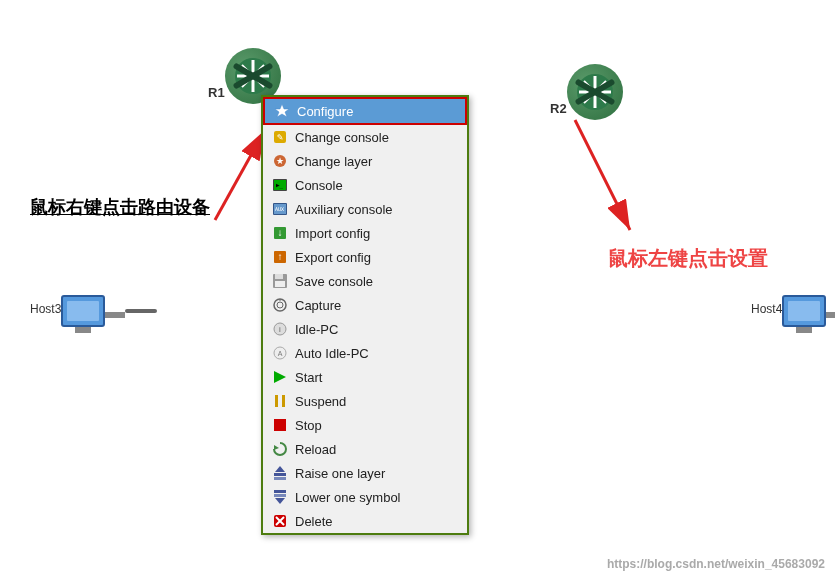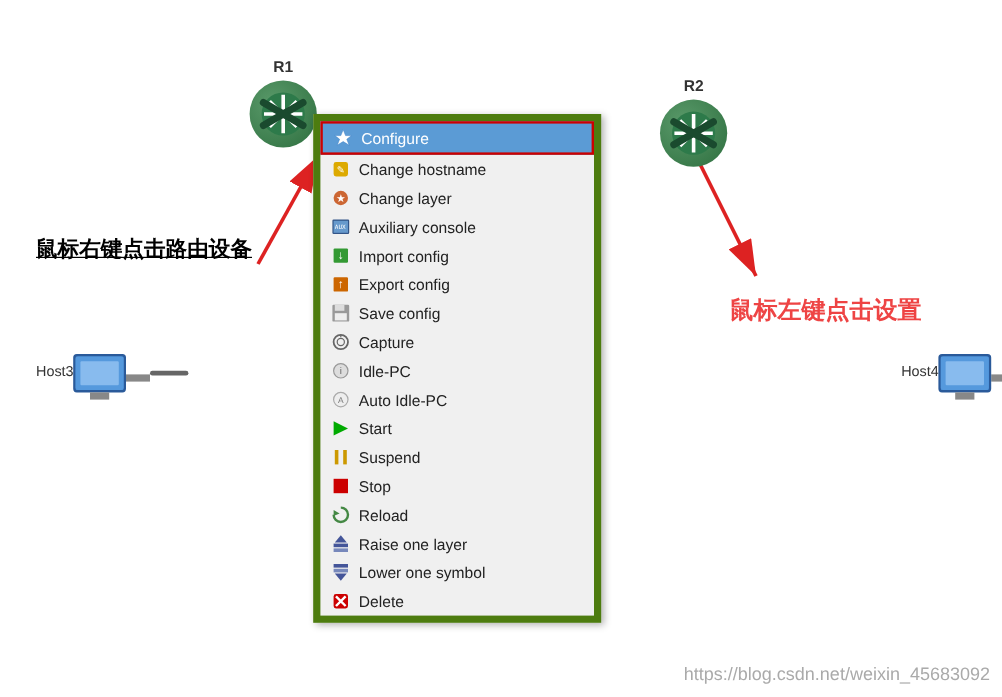--- a/index.html
+++ b/index.html
@@ -17,22 +17,22 @@
       position: absolute;
       top: 0; left: 0;
       width: 835px;
       height: 581px;
     }
 
     
     .router {
       position: absolute;
       display: flex;
-      flex-direction: column;
-      align-items: center;
+      flex-direction: row;
+      align-items: flex-end;
     }
 
     .router-label {
       font-size: 13px;
       font-weight: bold;
       color: #333;
       margin-bottom: 4px;
     }
 
     .router-body {
@@ -137,23 +137,23 @@
       width: 835px;
       height: 581px;
       pointer-events: none;
     }
 
     
     .context-menu {
       position: absolute;
       top: 95px;
       left: 261px;
-      width: 240px;
+      width: 208px;
       background: #f0f0f0;
-      border: 6px solid #4d7c0f;
+      border: 2px solid #4d7c0f;
       box-shadow: 2px 2px 6px rgba(0,0,0,0.3);
       z-index: 10;
     }
 
     .menu-item {
       display: flex;
       align-items: center;
       padding: 3px 8px;
       font-size: 13px;
       color: #222;
@@ -196,22 +196,23 @@
     .icon-reload { color: #448844; }
     .icon-raise { color: #445599; }
     .icon-lower { color: #445599; }
     .icon-delete { color: #cc0000; }
 
     
     .watermark {
       position: absolute;
       bottom: 10px;
       right: 10px;
-      font-size: 15px;
+      font-size: 12px;
       color: #aaa;
+      font-weight: bold;
     }
   </style>
 </head>
 <body>
 
 <div class="diagram">
 
   <svg class="arrow-svg">
 
     <defs>
@@ -287,33 +288,43 @@
       <span>Configure</span>
     </div>
 
     <div class="menu-item">
       <span class="menu-icon icon-hostname">
         <svg width="16" height="16" viewBox="0 0 16 16">
           <rect x="2" y="2" width="12" height="12" rx="2" fill="#ddaa00"></rect>
           <text x="8" y="11" text-anchor="middle" font-size="8" fill="white" font-family="Arial">✎</text>
         </svg>
       </span>
-      <span>Change hostname</span>
+      <span>Change console</span>
     </div>
 
     <div class="menu-item">
       <span class="menu-icon icon-symbol">
         <svg width="16" height="16" viewBox="0 0 16 16">
           <circle cx="8" cy="8" r="6" fill="#cc6633"></circle>
           <text x="8" y="11" text-anchor="middle" font-size="9" fill="white" font-family="Arial">★</text>
         </svg>
       </span>
       <span>Change layer</span>
     </div>
 
+    <div class="menu-item">
+      <span class="menu-icon icon-console">
+        <svg width="16" height="16" viewBox="0 0 16 16">
+          <rect x="1" y="2" width="14" height="12" rx="1" fill="#444"></rect>
+          <rect x="2" y="3" width="12" height="10" fill="#00aa00"></rect>
+          <text x="4" y="10" font-size="6" fill="black" font-family="monospace">▶_</text>
+        </svg>
+      </span>
+      <span>Console</span>
+    </div>
 
     <div class="menu-item">
       <span class="menu-icon icon-aux">
         <svg width="16" height="16" viewBox="0 0 16 16">
           <rect x="1" y="2" width="14" height="12" rx="1" fill="#335588"></rect>
           <rect x="2" y="3" width="12" height="10" fill="#6699cc"></rect>
           <text x="3" y="10" font-size="5" fill="white" font-family="monospace">AUX</text>
         </svg>
       </span>
       <span>Auxiliary console</span>
@@ -340,21 +351,21 @@
     </div>
 
     <div class="menu-item">
       <span class="menu-icon icon-save">
         <svg width="16" height="16" viewBox="0 0 16 16">
           <rect x="1" y="1" width="14" height="14" rx="1" fill="#999"></rect>
           <rect x="3" y="1" width="8" height="5" fill="#ddd"></rect>
           <rect x="3" y="8" width="10" height="6" fill="#eee"></rect>
         </svg>
       </span>
-      <span>Save config</span>
+      <span>Save console</span>
     </div>
 
     <div class="menu-item">
       <span class="menu-icon icon-capture">
         <svg width="16" height="16" viewBox="0 0 16 16">
           <circle cx="8" cy="8" r="6" fill="none" stroke="#666" stroke-width="1.5"></circle>
           <circle cx="8" cy="8" r="3" fill="none" stroke="#666" stroke-width="1"></circle>
           <line x1="8" y1="2" x2="8" y2="4" stroke="#666" stroke-width="1"></line>
         </svg>
       </span>

